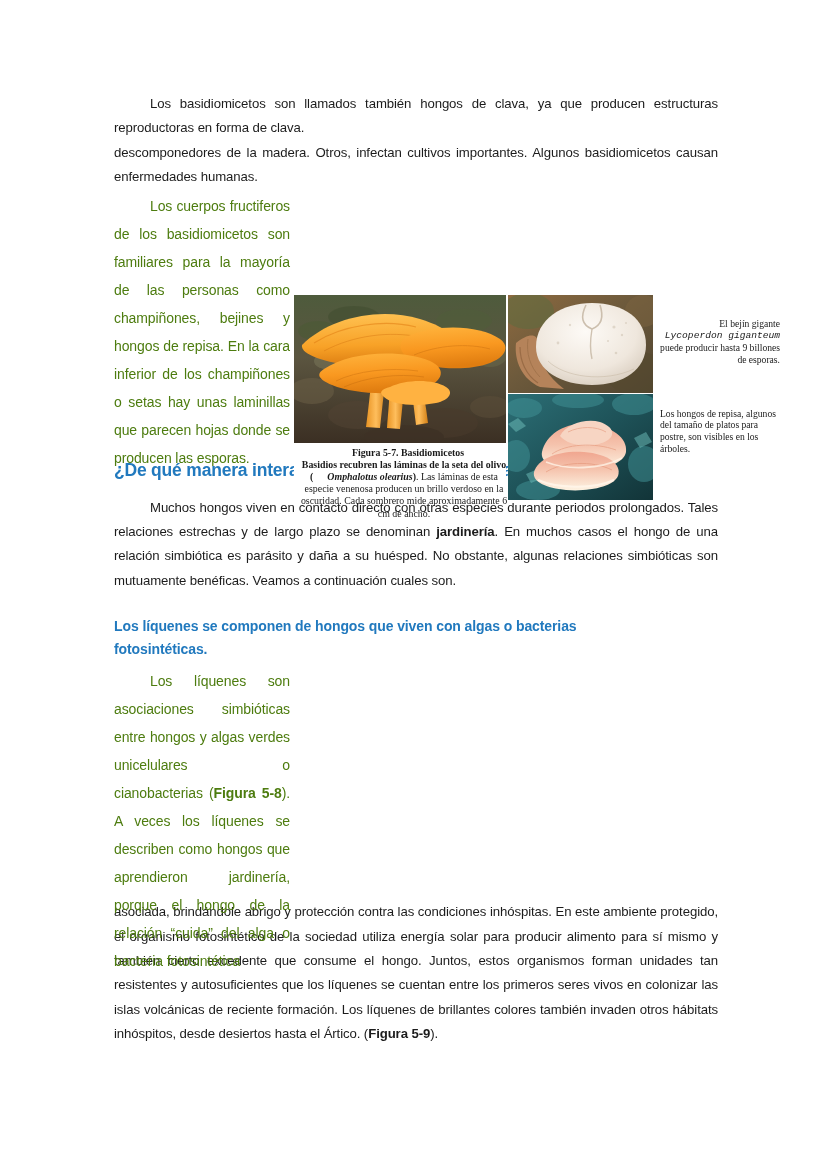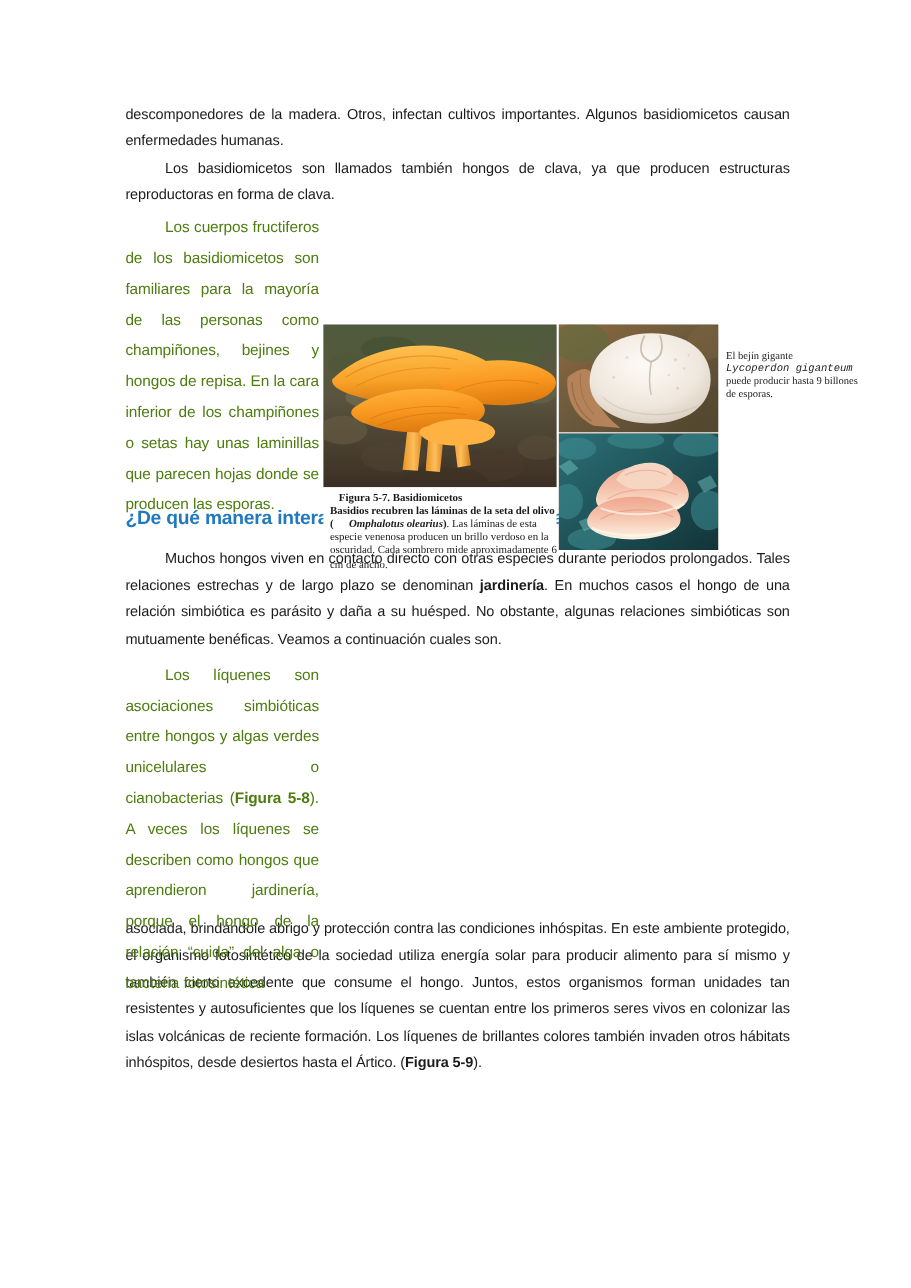--- a/index.html
+++ b/index.html
@@ -100,54 +100,54 @@
   }
   #img-puffball  { left: 214px; top: 0px;   width: 145px; height: 98px; }
   #img-shelf     { left: 214px; top: 99px;  width: 145px; height: 106px; }
 
   
   .caption {
     font-family: "Liberation Serif", serif;
     font-size: 10.1px;
     line-height: 12.3px;
     color: #1a1a1a;
-    text-align: left;
+    text-align: center;
   }
   .caption .ttl { font-weight: bold; }
   .caption i { font-style: italic; margin-left: 14px; }
   .caption.fig57 {
     position: absolute;
     left: 6px;
     top: 152px;
     width: 208px;
     font-size: 9.9px;
     line-height: 12.2px;
   }
   .caption.fig57 .ttl-line { display: block; padding-left: 8px; }
   .side-note {
     position: absolute;
     font-family: "Liberation Serif", serif;
     font-size: 9.6px;
     line-height: 11.8px;
     color: #1a1a1a;
     width: 120px;
   }
-  #note-puffball { left: 366px; top: 23px; }
+  #note-puffball { left: 366px; top: 23px; text-align: right; }
   #note-shelf    { left: 366px; top: 113px; }
   .side-note i { font-style: italic; font-family: Liberation Mono, monospace; }
 </style>
 </head>
 <body>
 
 <div class="page">
   <div class="content">
 
+    <p class="body indent">Los basidiomicetos son llamados también hongos de clava, ya que producen estructuras reproductoras en forma de clava.</p>
+
     <p class="body">descomponedores de la madera. Otros, infectan cultivos importantes. Algunos basidiomicetos causan enfermedades humanas.</p>
-
-    <p class="body indent">Los basidiomicetos son llamados también hongos de clava, ya que producen estructuras reproductoras en forma de clava.</p>
 
     <div style="position:relative; margin-top:2px; height:246px;">
 
       <div class="figure-block-1">
 
         <div class="img" id="img-omphalotus">
           <svg viewBox="0 0 212 148" preserveAspectRatio="none" aria-hidden="true">
             <defs>
               <linearGradient id="gsoil" x1="0" y1="0" x2="0" y2="1">
                 <stop offset="0%" stop-color="#4e5b3c"></stop>
@@ -291,33 +291,38 @@
             <path d="M38 68 C58 76 92 76 114 64" fill="none" stroke="#fff6ea" stroke-width="1.8" opacity="0.75"></path>
           </svg>
         </div>
 
         <div class="side-note" id="note-puffball">
           <span>El bejín gigante</span><br>
           <i>Lycoperdon giganteum</i><br>
           <span>puede producir hasta 9 billones de esporas.</span>
         </div>
 
+        <div class="side-note" id="note-shelf">Los hongos de repisa, algunos del tamaño de platos para postre, son visibles en los árboles.</div>
       </div>
 
       <div class="col-text indent">
         <span>Los cuerpos fructiferos de los basidiomicetos son familiares para la mayoría de las personas como champiñones, bejines y hongos de repisa. En la cara inferior de los champiñones o setas hay unas laminillas que parecen hojas donde se producen las esporas.</span>
       </div>
     </div>
 
     <h2 class="section-heading" style="margin-top:21px;">¿De qué manera interactúan los hongos con otras especies?</h2>
 
     <p class="body indent" style="margin-top:15px;">
       <span>Muchos hongos viven en contacto directo con otras especies durante periodos prolongados. Tales relaciones estrechas y de largo plazo se denominan </span><b>jardinería</b><span>. En muchos casos el hongo de una relación simbiótica es parásito y daña a su huésped. No obstante, algunas relaciones simbióticas son mutuamente benéficas. Veamos a continuación cuales son.</span>
     </p>
 
+    <h3 class="sub-heading" style="margin-top:22px;">
+      <span>Los líquenes se componen de hongos que viven con algas o bacterias</span>
+      <span class="lastline">fotosintéticas.</span>
+    </h3>
 
     <div style="position:relative; margin-top:6px; height:234px;">
 
       <div class="col-text indent">
         <span>Los líquenes son asociaciones simbióticas entre hongos y algas verdes unicelulares o cianobacterias (</span><b>Figura 5-8</b><span>). A veces los líquenes se describen como hongos que aprendieron jardinería, porque el hongo de la relación “cuida” del alga o bacteria fotosintética</span>
       </div>
     </div>
 
     <p class="body" style="margin-top:-1px;">
       <span>asociada, brindándole abrigo y protección contra las condiciones inhóspitas. En este ambiente protegido, el organismo fotosintético de la sociedad utiliza energía solar para producir alimento para sí mismo y también cierto excedente que consume el hongo. Juntos, estos organismos forman unidades tan resistentes y autosuficientes que los líquenes se cuentan entre los primeros seres vivos en colonizar las islas volcánicas de reciente formación. Los líquenes de brillantes colores también invaden otros hábitats inhóspitos, desde desiertos hasta el Ártico. (</span><b>Figura 5-9</b><span>).</span>

